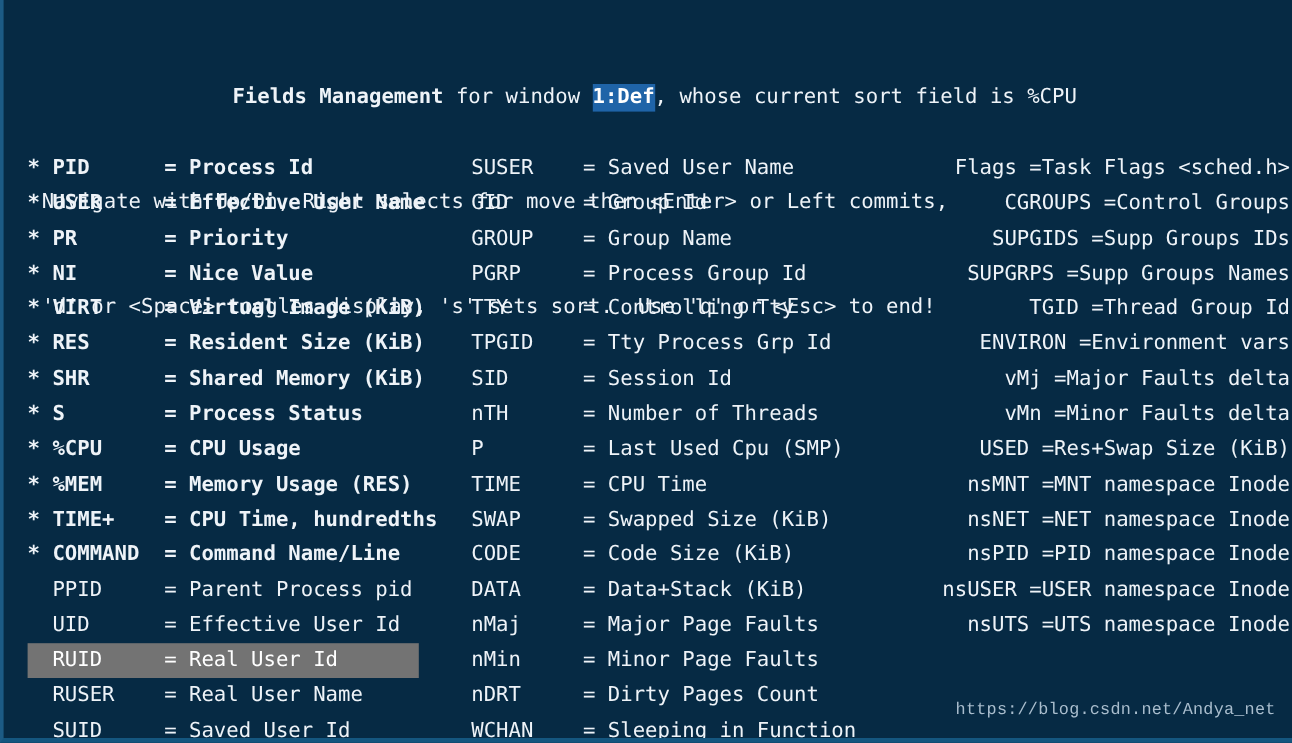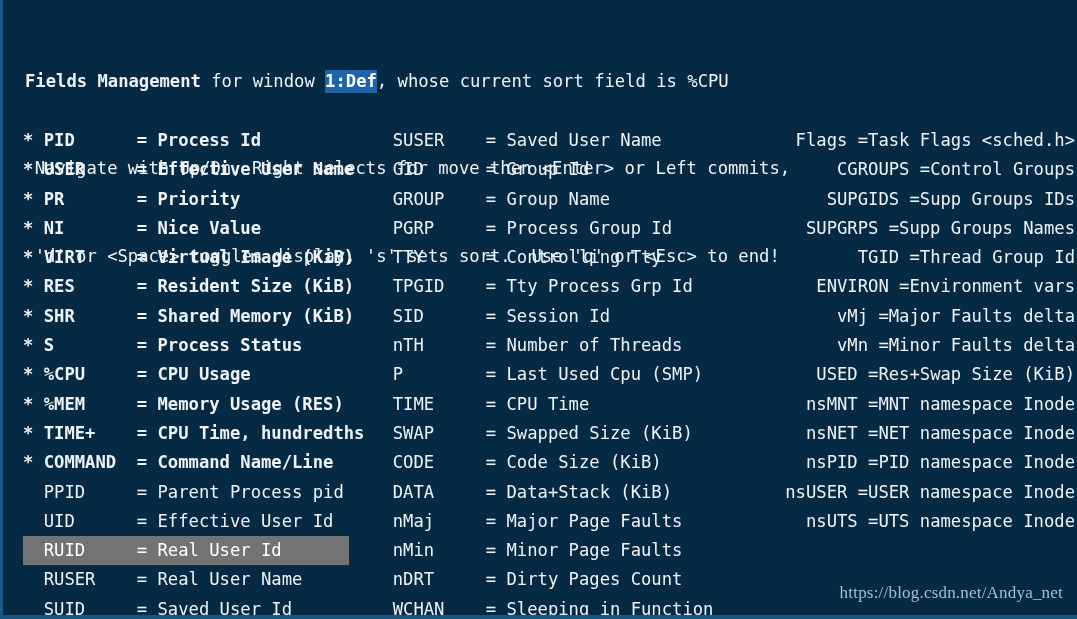--- a/index.html
+++ b/index.html
@@ -33,21 +33,21 @@
   
   .header {
     padding-top: 8px;
     white-space: pre;
   }
   .hline {
     white-space: pre;
     height: 29.3px;
     line-height: 29.3px;
   }
-  .hline.l1 { padding-left: 22px; }
+  .hline.l1 { padding-left: 11px; text-align: center; }
   .hline.l2 { padding-left: 11px; }
   .hline.l3 { padding-left: 11px; }
 
   .bold { font-weight: bold; }
   .hl {
     background: #1f64a8;
     color: #ffffff;
     font-weight: bold;
     padding: 1px 0 2px 0;
   }
@@ -102,22 +102,22 @@
     background: #737373;
     color: #ffffff;
     width: 326px;
   }
 
   
   .watermark {
     position: absolute;
     right: 14px;
     bottom: 8px;
-    font-family: Liberation Serif, serif;
-    font-size: 17px;
+    font-family: Liberation Mono, monospace;
+    font-size: 14px;
     color: #a9bdcd;
     letter-spacing: 0.2px;
     white-space: pre;
   }
 </style>
 </head>
 <body>
 
 <div id="terminal">
 

